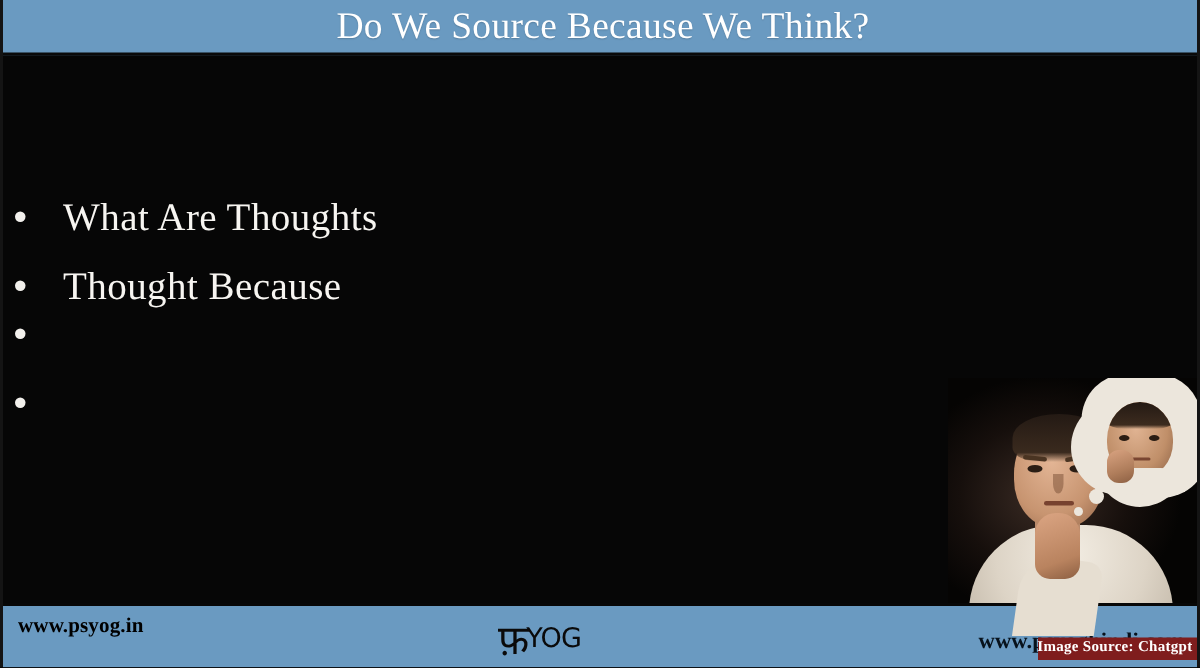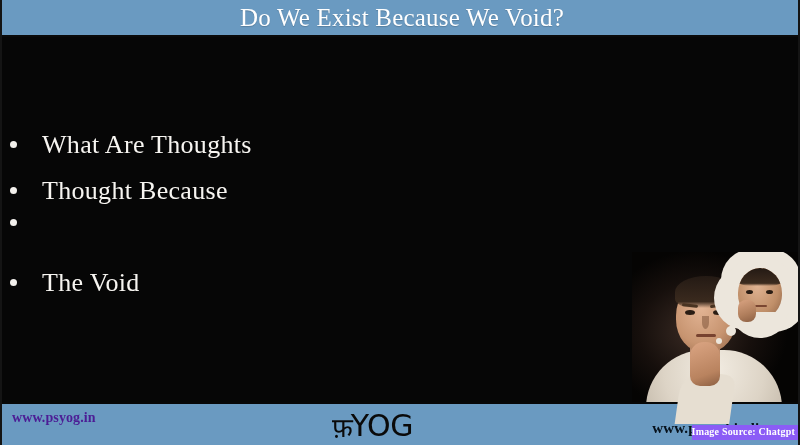--- a/index.html
+++ b/index.html
@@ -291,21 +291,21 @@
     background: #ece6dc;
   }
   .bubble-tail.t1 { left: 2px;  bottom: -8px;  width: 10px; height: 10px; }
   .bubble-tail.t2 { left: -8px; bottom: -16px; width: 6px;  height: 6px;  }
 
   
   #image-source-caption {
     position: absolute;
     right: 2px;
     top: 388px;
-    background: #8b5cf6;
+    background: #7f1d1d;
     color: #ffffff;
     font-family: "Liberation Serif", serif;
     font-size: 10px;
     font-weight: 700;
     padding: 2px 5px 3px 0;
     letter-spacing: 0.2px;
     white-space: nowrap;
     z-index: 8;
     line-height: 1;
   }
@@ -318,21 +318,21 @@
     width: 800px;
     height: 43px;
     background: #6a9ac1;
     border-top: 2px solid #070707;
     box-sizing: border-box;
   }
   #footer-left {
     position: absolute;
     left: 10px;
     top: 6px;
-    color: #4c1d95;
+    color: #000000;
     font-family: "Liberation Serif", serif;
     font-size: 14px;
     font-weight: 700;
     line-height: 16px;
     letter-spacing: 0.1px;
   }
   #footer-left div { white-space: nowrap; }
   #footer-right {
     position: absolute;
     right: 12px;
@@ -355,53 +355,52 @@
   .logo-mark {
     font-family: "DejaVu Sans", sans-serif;
     font-size: 27px;
     color: #0a0a0a;
     line-height: 1;
     position: relative;
     top: 1px;
   }
   .logo-word {
     font-family: "DejaVu Sans", sans-serif;
-    font-size: 30px;
+    font-size: 18px;
     color: #0a0a0a;
     line-height: 1;
     letter-spacing: -0.5px;
     margin-left: -2px;
   }
 </style>
 </head>
 <body>
 
 <div id="slide">
 
   <div id="header-bar">
-    <div id="slide-title">Do We Exist Because We Void?</div>
+    <div id="slide-title">Do We Source Because We Think?</div>
   </div>
 
   <div id="content-area">
 
     <ul id="bullet-list">
       <li>
         <span class="bullet-dot"></span>
         <span class="bullet-text">What Are Thoughts</span>
       </li>
       <li>
         <span class="bullet-dot"></span>
         <span class="bullet-text">Thought Because</span>
       </li>
       <li>
         <span class="bullet-dot"></span>
       </li>
       <li>
         <span class="bullet-dot"></span>
-        <span class="bullet-text">The Void</span>
       </li>
     </ul>
 
     <div id="photo-block">
       <div id="photo-backdrop"></div>
 
       <div class="man-arm"></div>
       <div class="man-torso"></div>
       <div class="man-neck"></div>
       <div class="man-head"></div>

